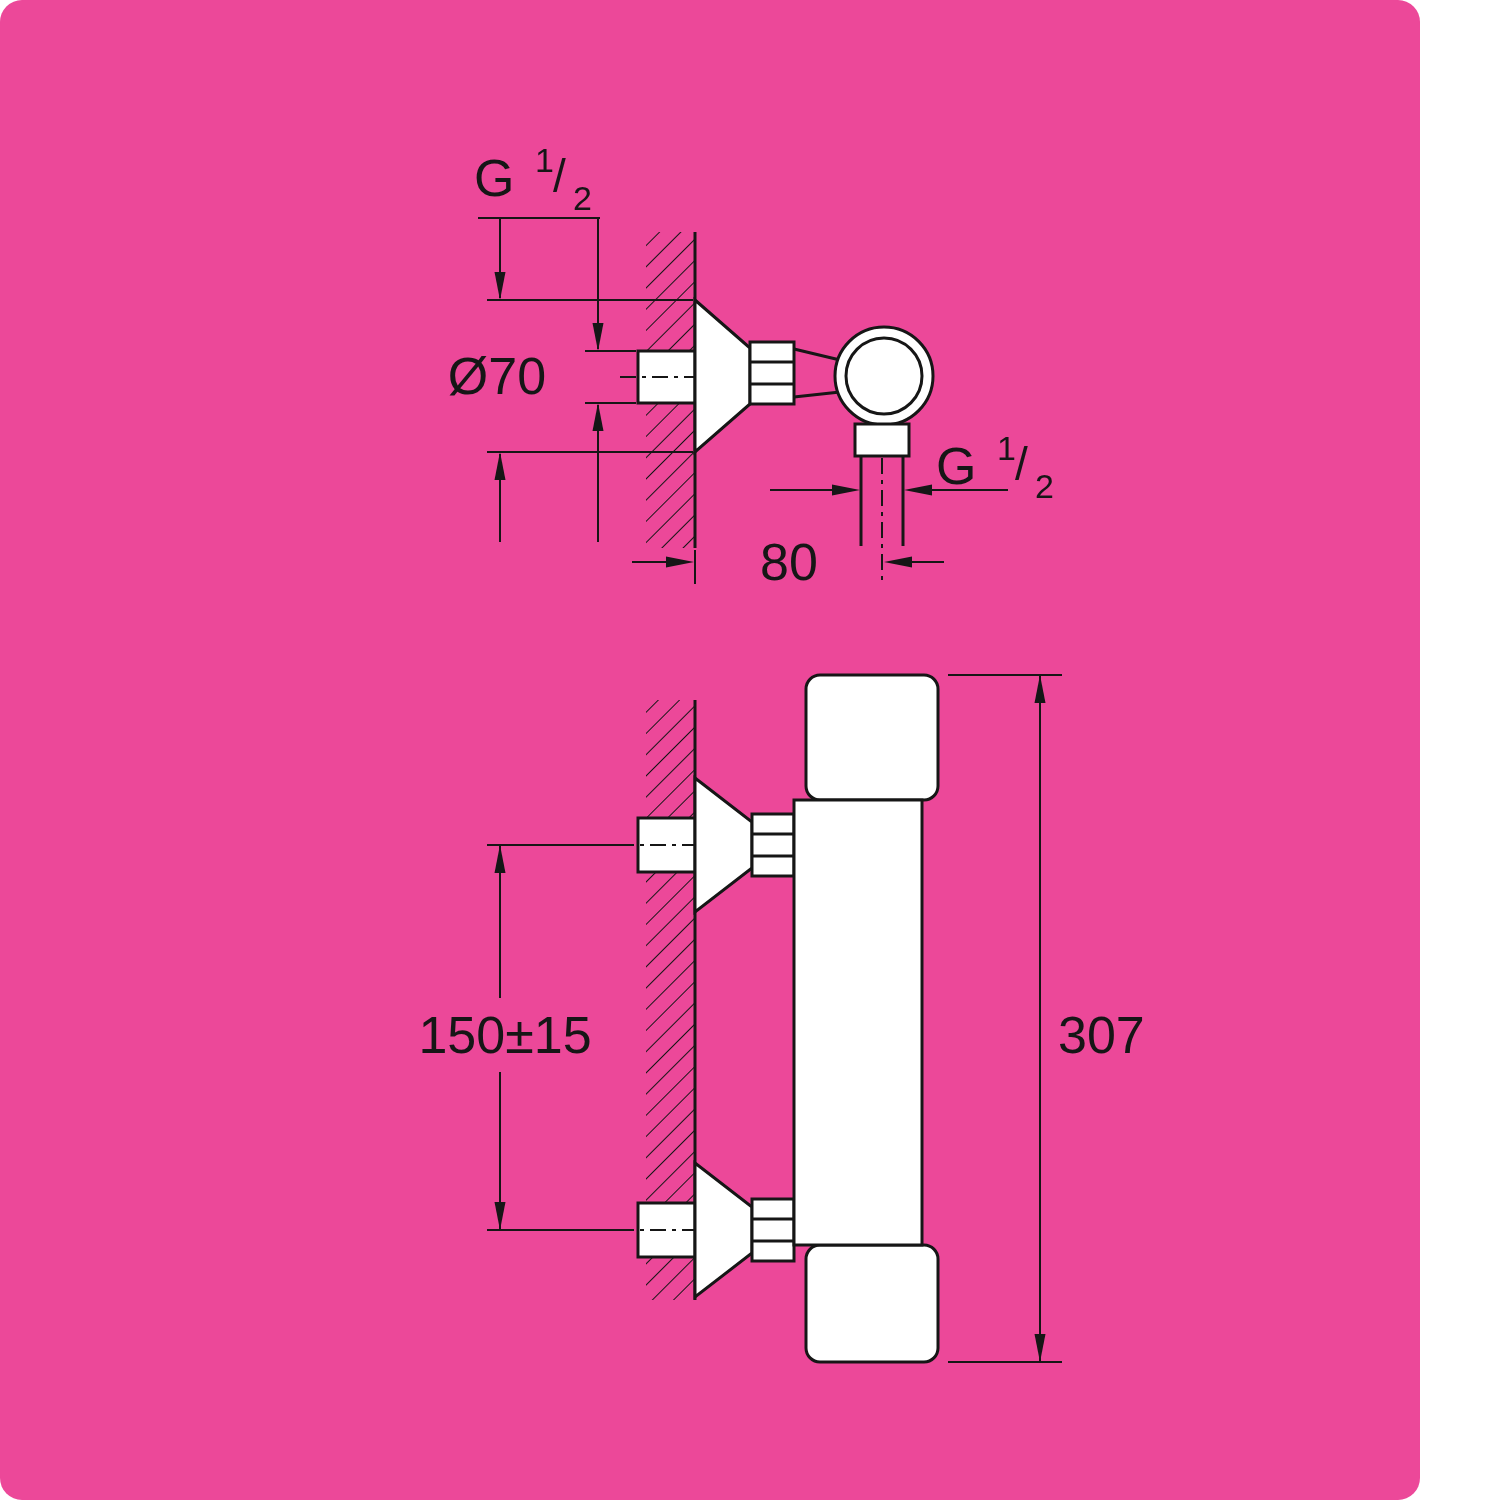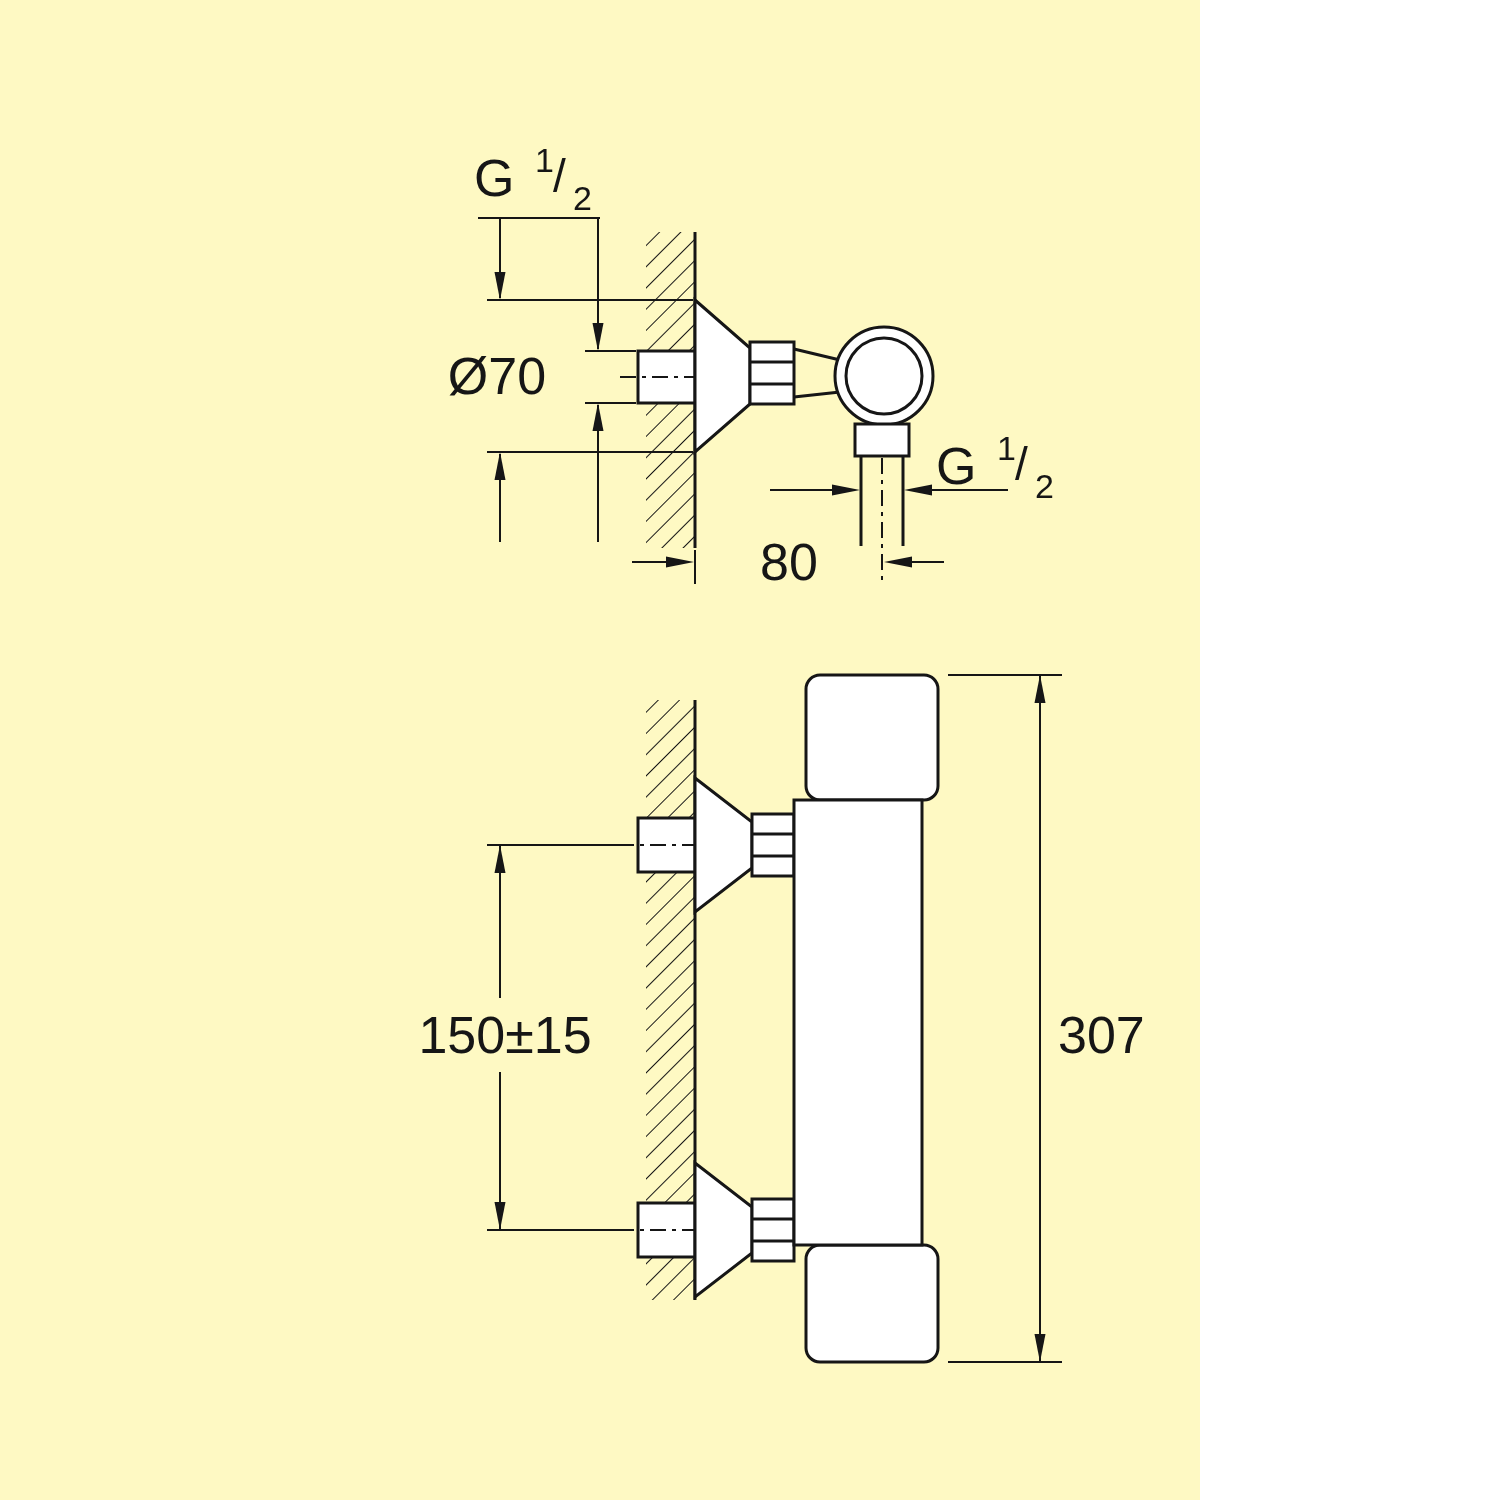--- a/index.html
+++ b/index.html
@@ -1,18 +1,19 @@
 <!DOCTYPE html>
 <html><head>
 <meta charset="utf-8">
 <style>
   html,body{margin:0;padding:0;background:#ffffff;}
   .page{
-    width:1200px;height:1500px;background:#fef9c3;position:relative;overflow:hidden;
+    width:1420px;height:1500px;background:#ec4899;position:relative;overflow:hidden;
     font-family:"Liberation Sans", sans-serif;
+    border-radius:22px;
   }
   svg{display:block;}
   .obj{stroke:#161616;stroke-width:3;fill:none;stroke-linecap:butt;}
   .white{fill:#ffffff;}
   .nofill{fill:none;}
   .dim{stroke:#161616;stroke-width:2;fill:none;}
   .center{stroke:#161616;stroke-width:2;fill:none;stroke-dasharray:16 6 4 6;}
   .arrow{fill:#161616;stroke:none;}
   .lbl{fill:#161616;font-family:"Liberation Sans", sans-serif;}
 </style>

